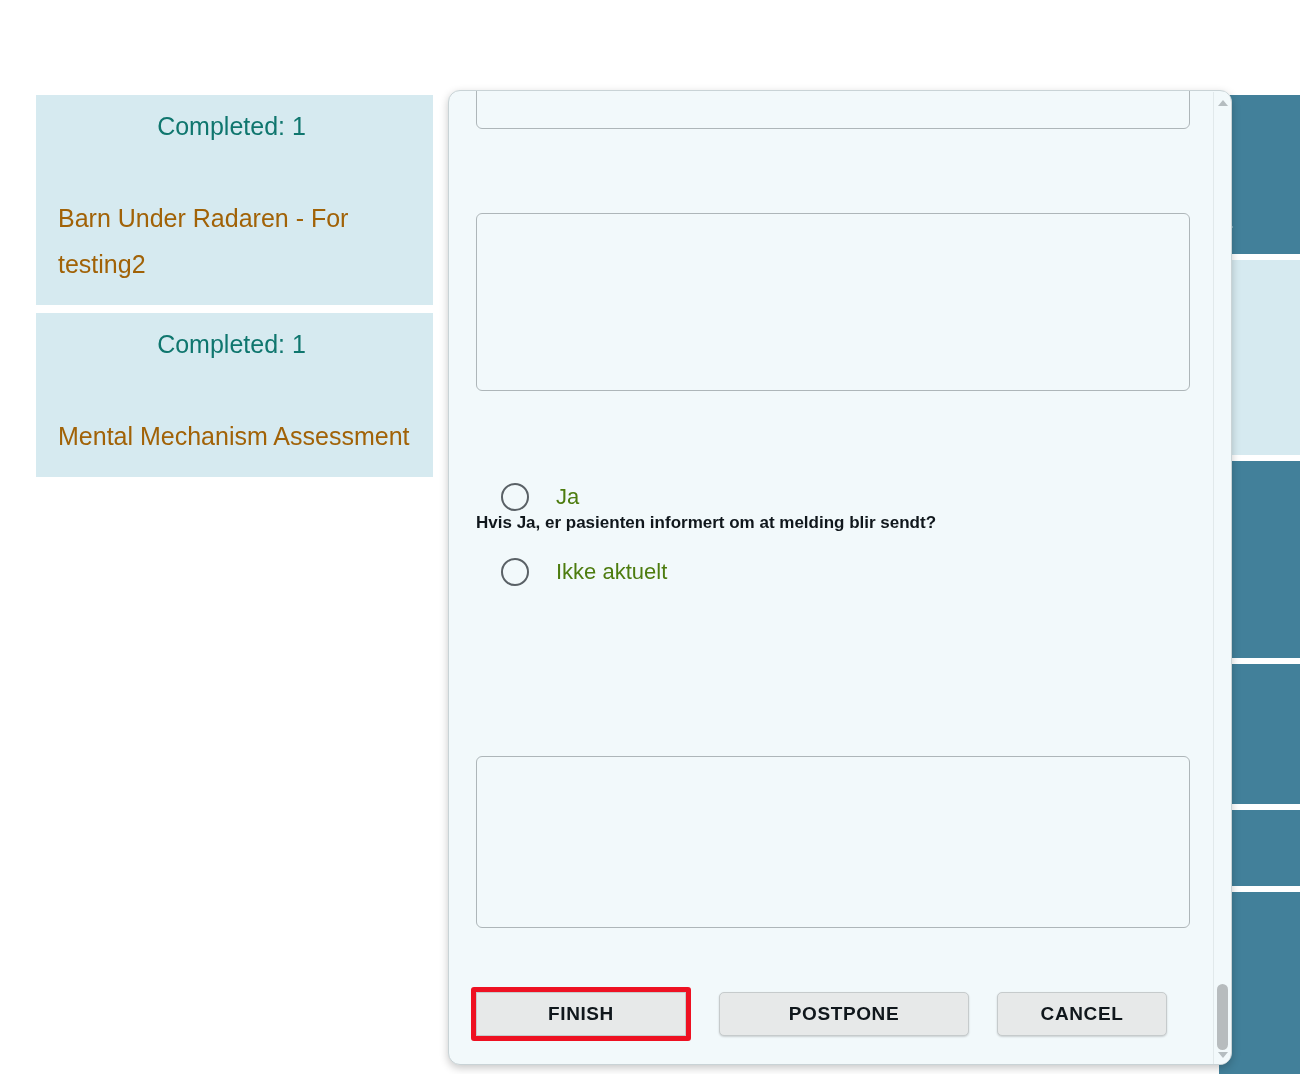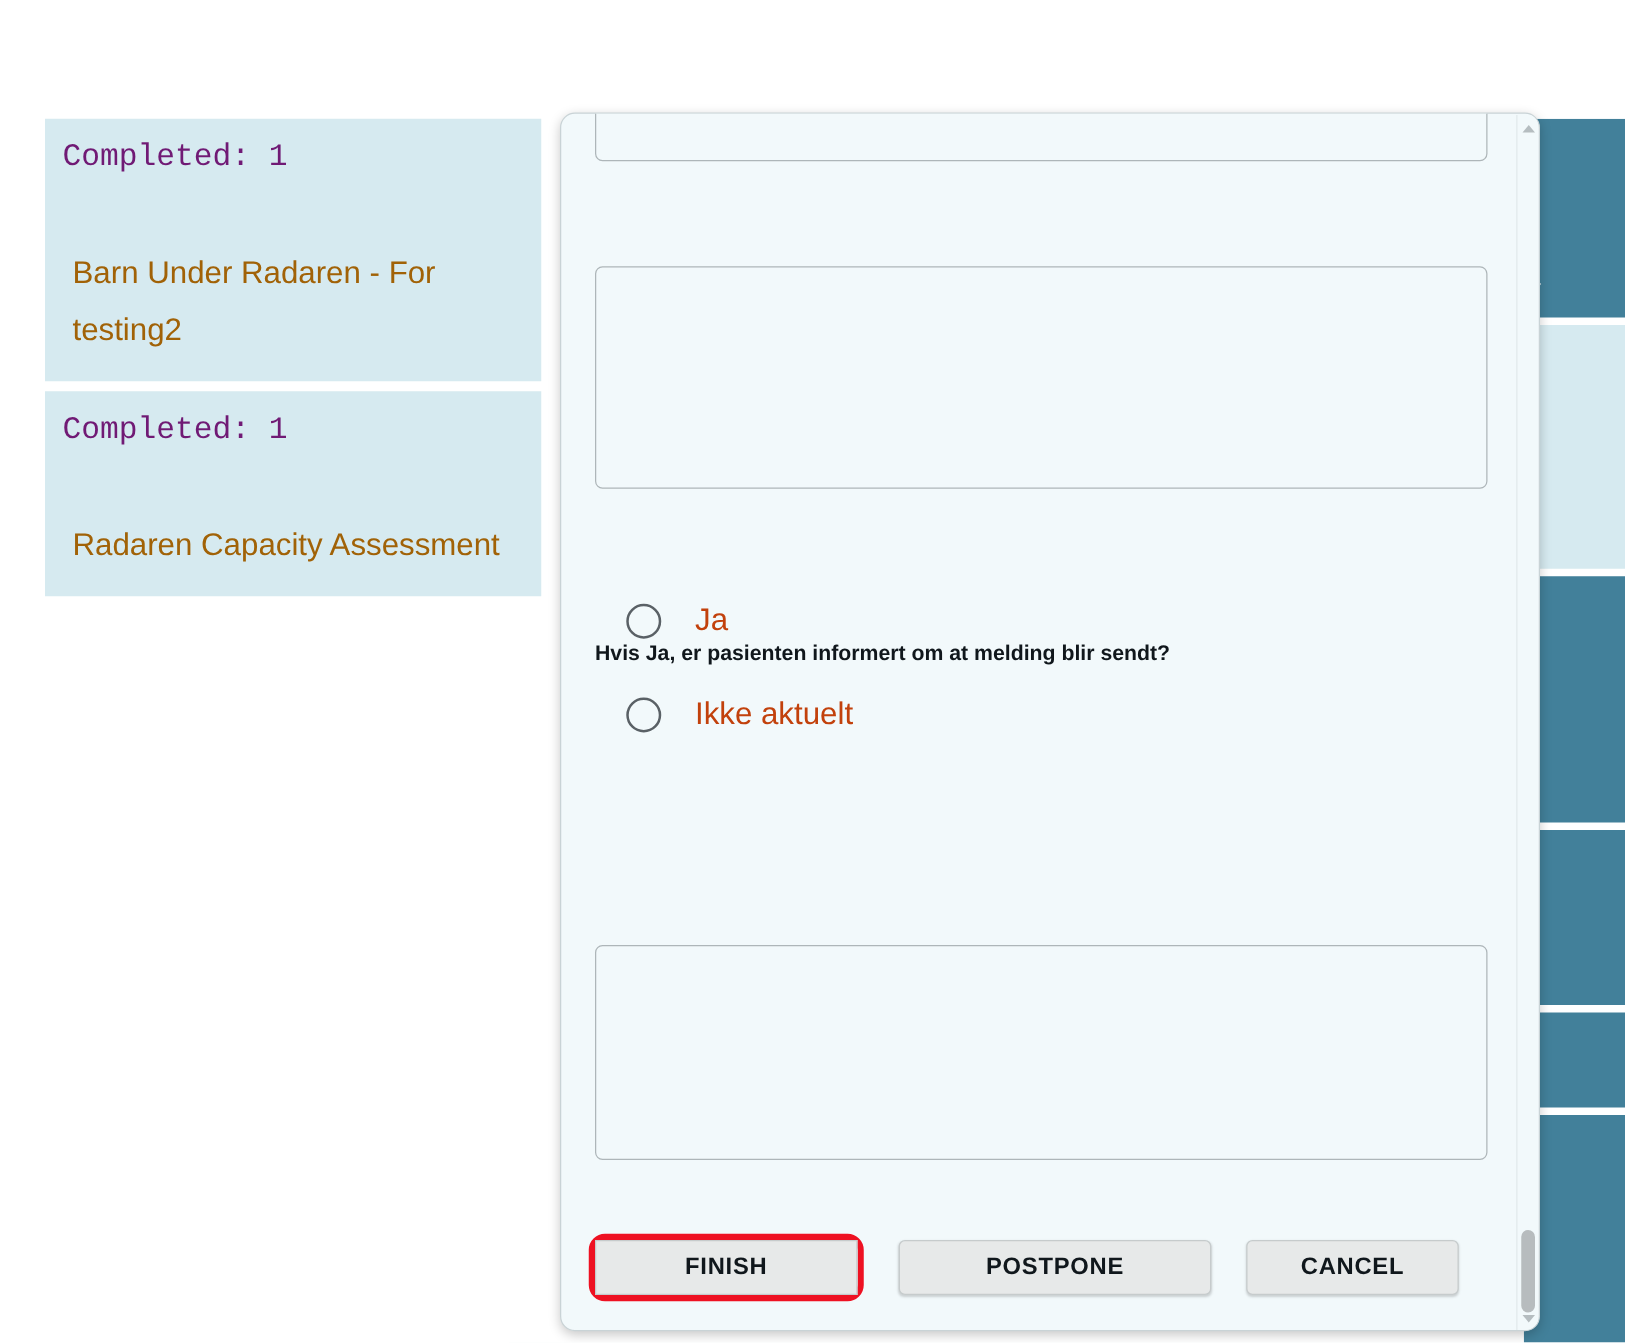--- a/index.html
+++ b/index.html
@@ -48,27 +48,26 @@
     left: 36px;
     width: 397px;
   }
   .form-card {
     background: #d6eaf0;
     margin-bottom: 8px;
     padding: 16px 14px 18px 14px;
     box-sizing: border-box;
   }
   .form-card-completed {
-    text-align: left;
-    color: #701a75;
+    text-align: center;
+    color: #0f766e;
     font-size: 25px;
     line-height: 30px;
     padding-right: 6px;
     margin-bottom: 54px;
-    font-family: Liberation Mono, monospace;
   }
   .form-card-title {
     color: #a16207;
     font-size: 25px;
     line-height: 46px;
     padding-left: 8px;
   }
 
   
   .right-stack {
@@ -184,22 +183,22 @@
   .radio-circle {
     width: 28px;
     height: 28px;
     border: 2.5px solid #5a6166;
     border-radius: 50%;
     box-sizing: border-box;
     flex: none;
   }
   .radio-label {
     margin-left: 27px;
-    color: #c2410c;
-    font-size: 25px;
+    color: #4d7c0f;
+    font-size: 22px;
     line-height: 25px;
   }
 
   
   .btn-row {
     position: absolute;
     left: 22px;
     top: 896px;
     display: flex;
     align-items: center;
@@ -221,21 +220,21 @@
     box-sizing: border-box;
     cursor: pointer;
     user-select: none;
   }
   .btn-finish   { width: 210px; }
   .btn-postpone { width: 250px; }
   .btn-cancel   { width: 170px; }
 
   .finish-wrap {
     border: 5px solid #ee1122;
-    border-radius: 13px;
+    border-radius: 3px;
     padding: 0;
     line-height: 0;
     box-sizing: content-box;
   }
   .finish-wrap .btn { border-radius: 0; box-shadow: none; }
 
   
   .modal-scrollbar {
     position: absolute;
     top: 1px;
@@ -284,21 +283,21 @@
 
   <div class="forms-list">
 
     <div class="form-card">
       <div class="form-card-completed">Completed: 1</div>
       <div class="form-card-title">Barn Under Radaren - For testing2</div>
     </div>
 
     <div class="form-card">
       <div class="form-card-completed">Completed: 1</div>
-      <div class="form-card-title">Radaren Capacity Assessment</div>
+      <div class="form-card-title">Mental Mechanism Assessment</div>
     </div>
 
   </div>
 
   <div class="right-stack">
     <div class="tpanel tp1">
       <span class="tp-text">loca</span>
     </div>
     <div class="tgap"></div>
     <div class="tpanel tp2">

